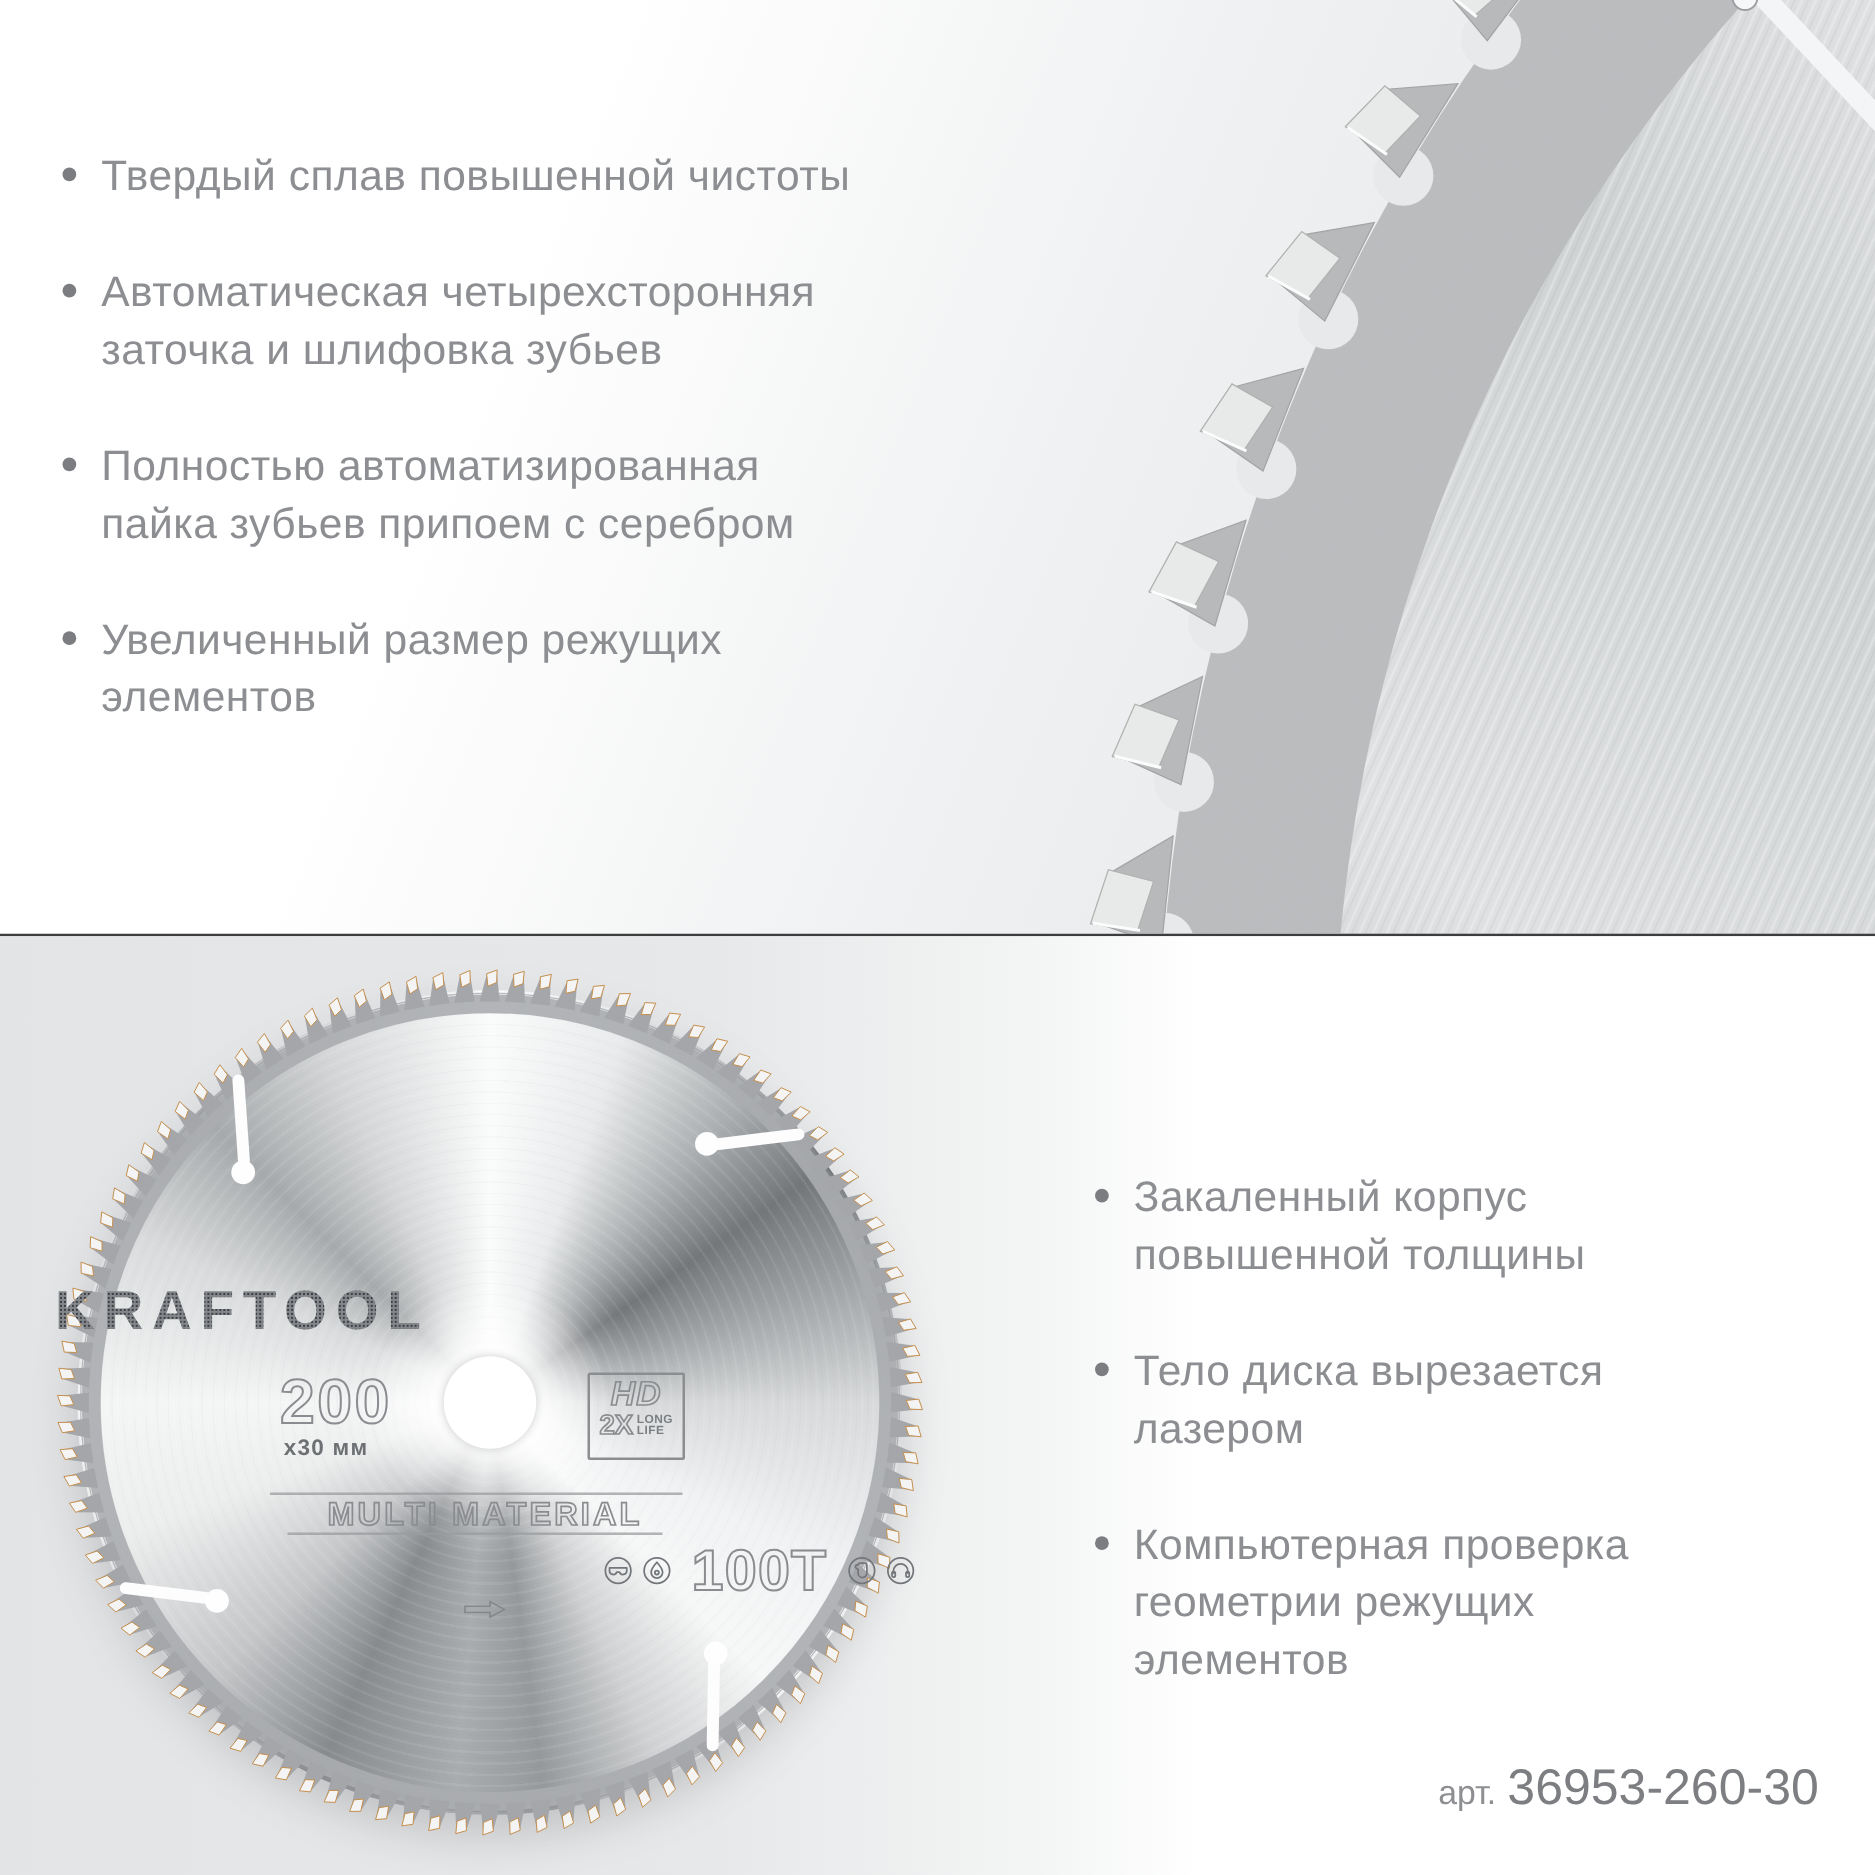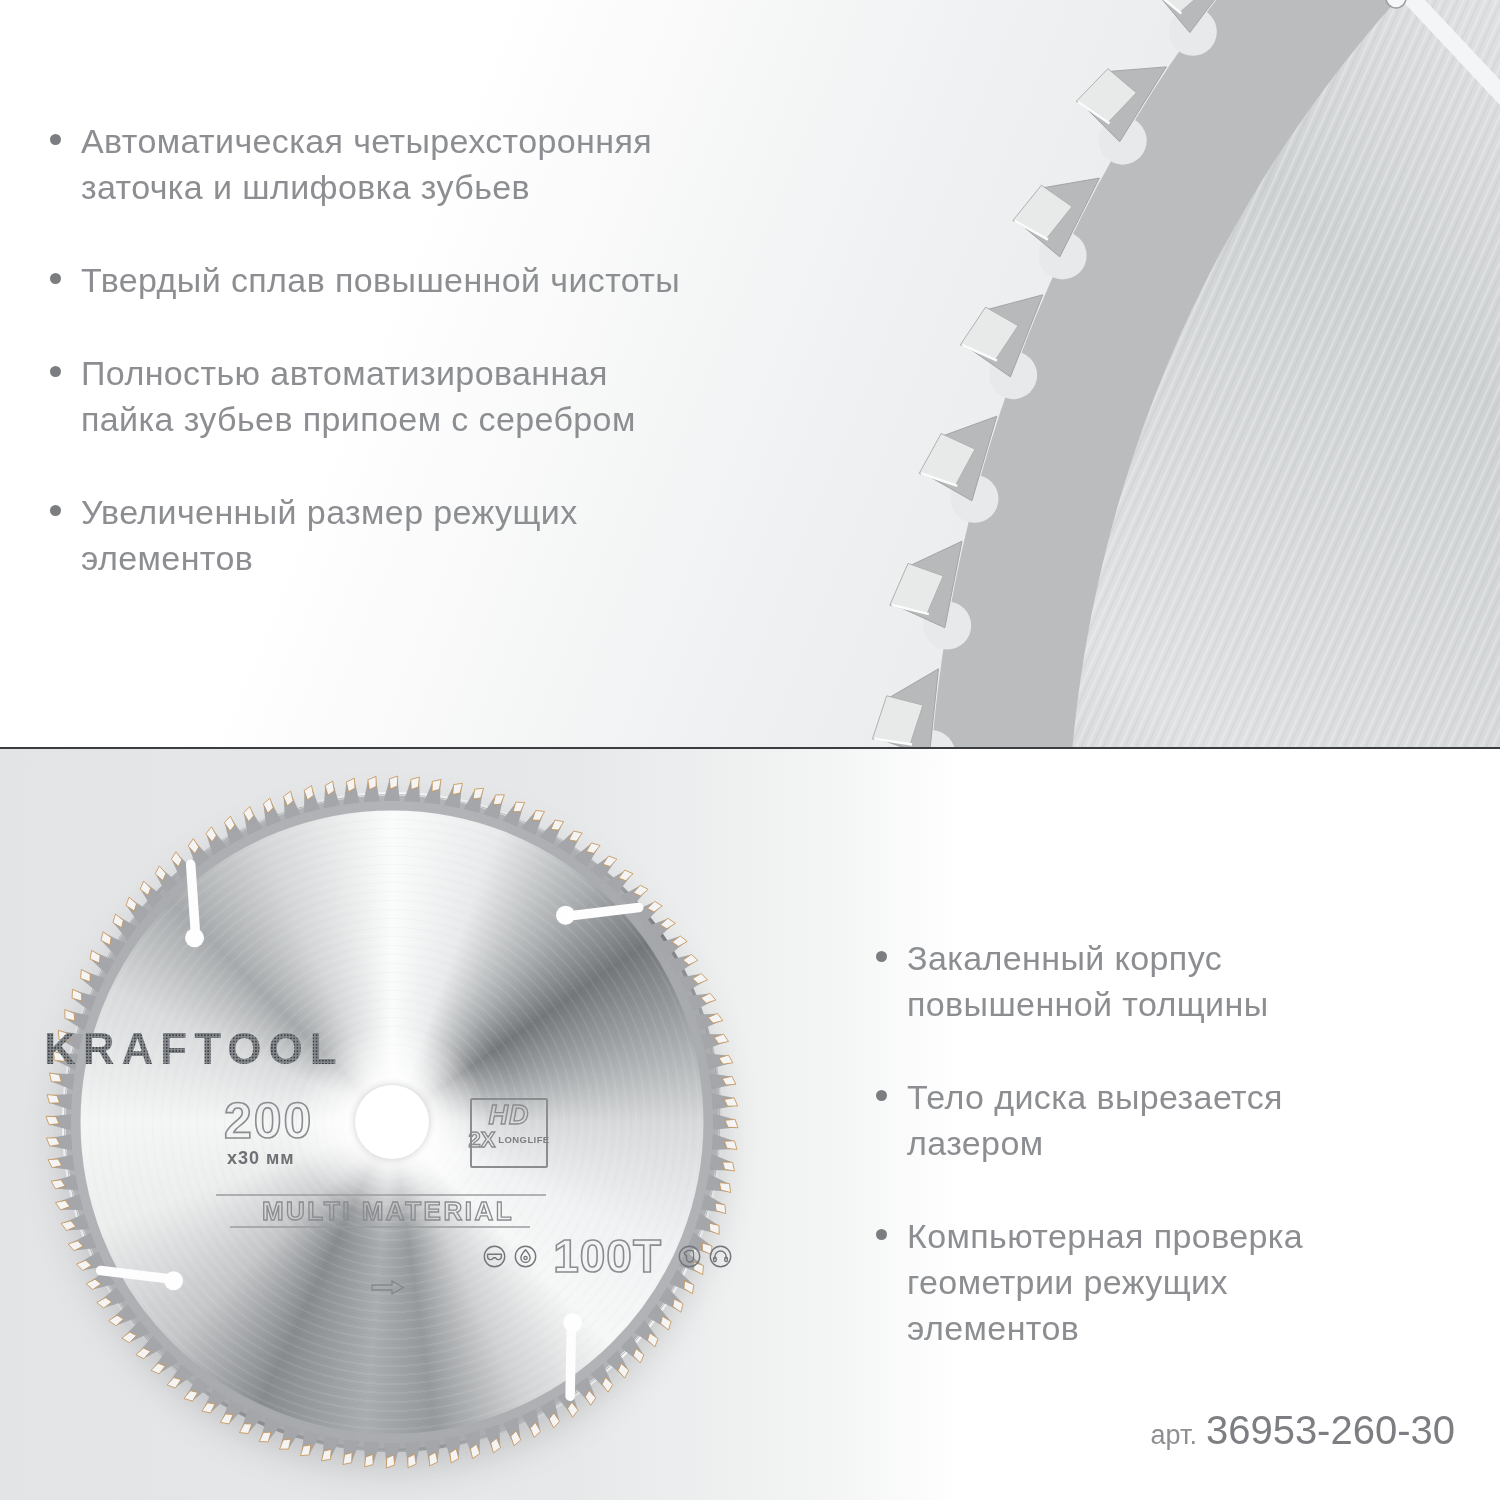--- a/index.html
+++ b/index.html
@@ -60,21 +60,21 @@
       background-image:radial-gradient(#3d4043 .9px, rgba(0,0,0,0) 1.15px);
       background-size:3.2px 3.2px;-webkit-background-clip:text;background-clip:text;color:transparent;}
   }
   .d260{left:180px;top:318px;font-size:50px;letter-spacing:2px;}
   .bore{left:183px;top:374px;font-size:18px;font-weight:bold;letter-spacing:1px;color:#6e7174;}
   .hd-badge{left:426px;top:324px;width:78px;height:70px;border:2px solid #8b8d90;border-radius:2px;
     box-sizing:border-box;display:flex;flex-direction:column;align-items:center;padding-top:1px;}
   .hd{font-size:27px;letter-spacing:1px;line-height:28px;font-style:italic;}
   .hd-row{display:flex;align-items:center;gap:3px;}
   .x2{font-size:22px;line-height:22px;}
-  .ll{display:flex;flex-direction:row;font-size:9.5px;line-height:9.5px;font-weight:bold;
+  .ll{display:flex;flex-direction:column;font-size:9.5px;line-height:9.5px;font-weight:bold;
       letter-spacing:.4px;color:#7c7f82;}
   .mline{position:absolute;height:2px;background:#9a9c9f;opacity:.75;}
   .l1{top:420px;left:172px;width:330px;}
   .l2{top:452px;left:186px;width:300px;}
   .series{top:422px;left:0;width:688px;text-align:center;font-size:26px;letter-spacing:2.5px;}
   .trow{top:462px;left:0;width:688px;display:flex;justify-content:flex-end;align-items:center;gap:8px;}
   .t100{font-size:46px;letter-spacing:1px;line-height:40px;margin:0 8px;}
   .picto{width:23px;height:23px;}
   .picto *{fill:none;stroke:#73767a;stroke-width:1.4;stroke-linecap:round;stroke-linejoin:round;}
   .arrow-wrap{top:506px;left:0;width:688px;display:flex;justify-content:center;}
@@ -160,26 +160,26 @@
           <polygon points="483.7,-117.4 520.7,-143.9 544.5,-115.1 510.8,-90.6" fill="#e8eae9" stroke="#b0b2b0" stroke-width="1"></polygon>
           <line x1="485.56268680381413" y1="-116.50692468532316" x2="512.6067589850957" y2="-89.68718534703396" stroke="#fbfcfb" stroke-width="2.5"></line>
         </g>
       <line x1="652" y1="-12" x2="757" y2="100" stroke="#f4f5f7" stroke-width="17" stroke-linecap="round"></line>
       <circle cx="646" cy="-2" r="10" fill="#f6f7f9" stroke="#9b9da0" stroke-width="1.5"></circle>
     </svg>
 
     <ul class="features features-top">
       <li class="feat">
         <span class="dot"></span>
+        <span class="ftext">Твердый сплав повышенной чистоты</span>
+        </li>
+      <li class="feat">
+        <span class="dot"></span>
         <span class="ftext">Автоматическая четырехсторонняя
 заточка и шлифовка зубьев</span>
-        </li>
-      <li class="feat">
-        <span class="dot"></span>
-        <span class="ftext">Твердый сплав повышенной чистоты</span>
         </li>
       <li class="feat">
         <span class="dot"></span>
         <span class="ftext">Полностью автоматизированная
 пайка зубьев припоем с серебром</span>
         </li>
       <li class="feat">
         <span class="dot"></span>
         <span class="ftext">Увеличенный размер режущих
 элементов</span>

